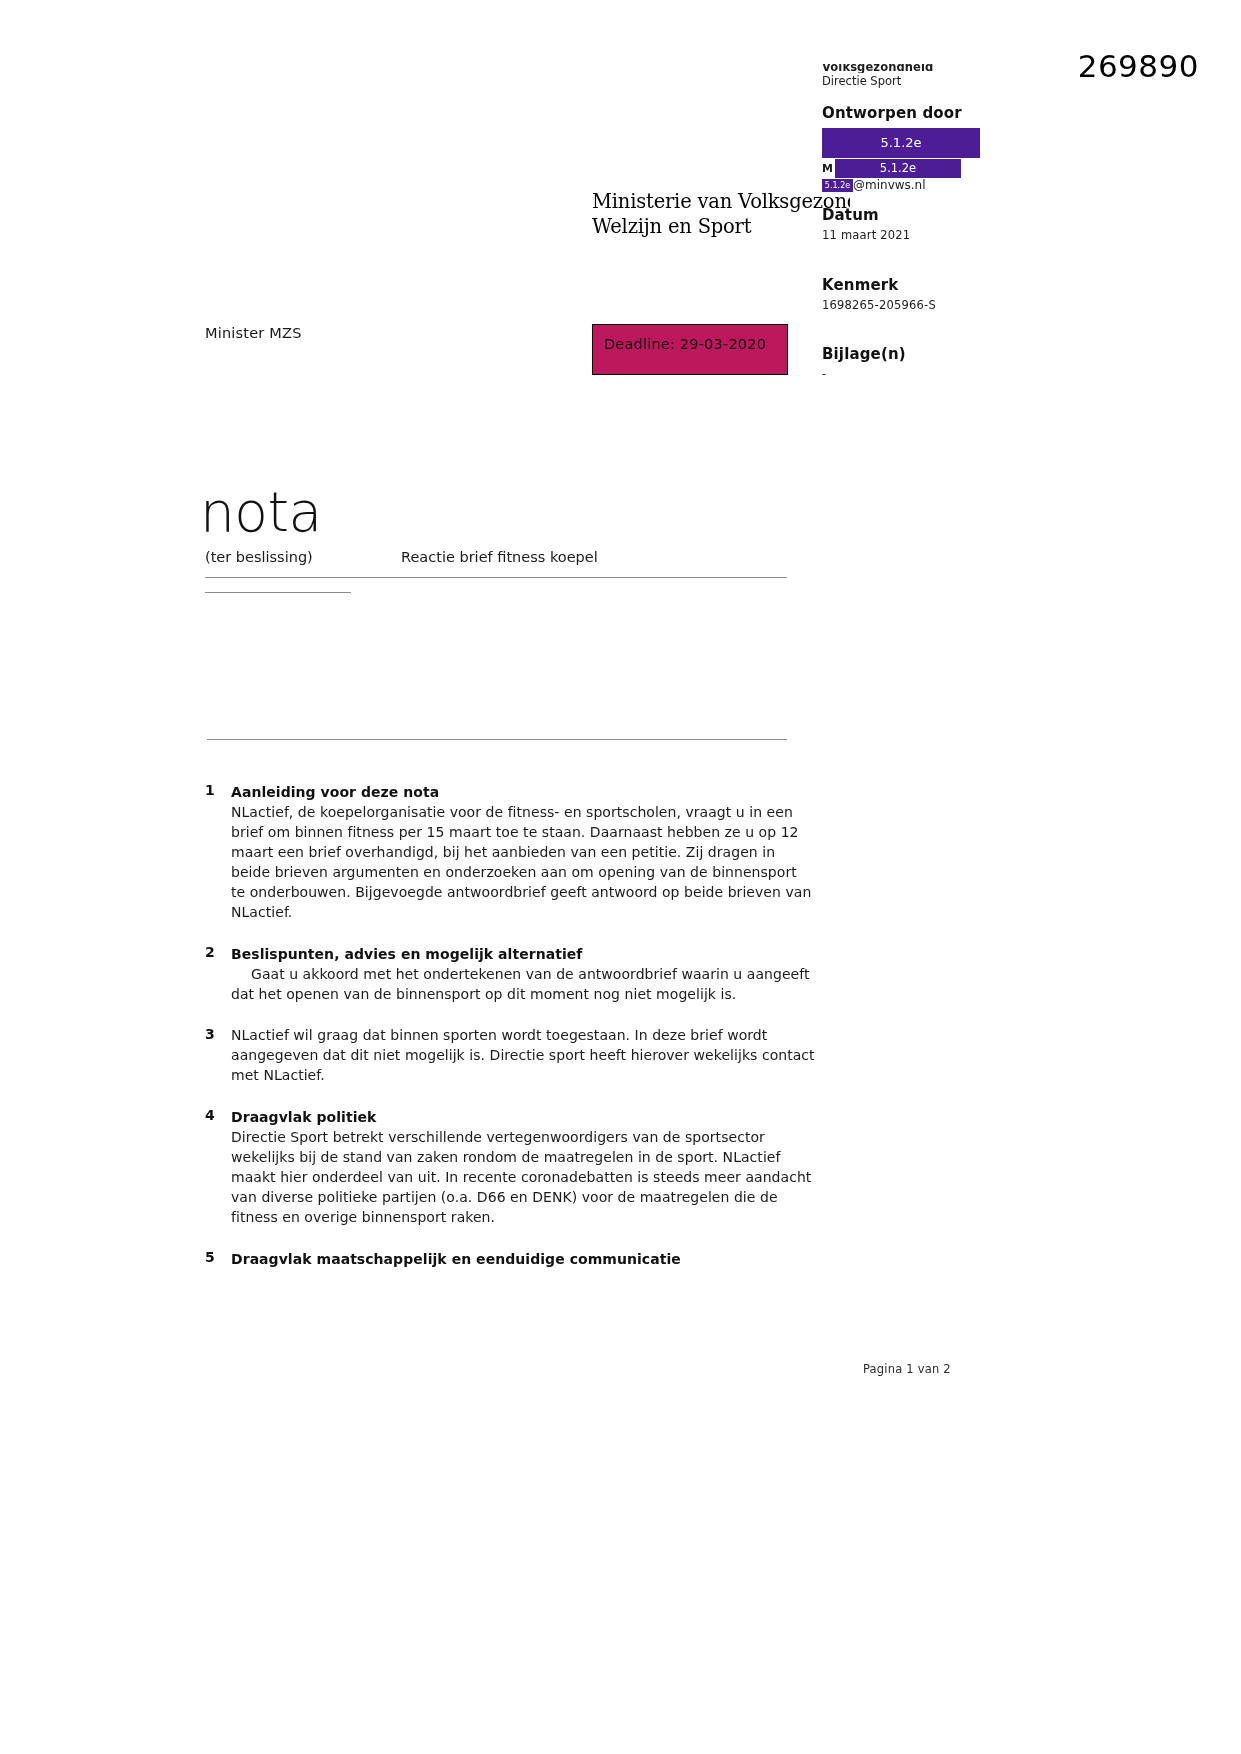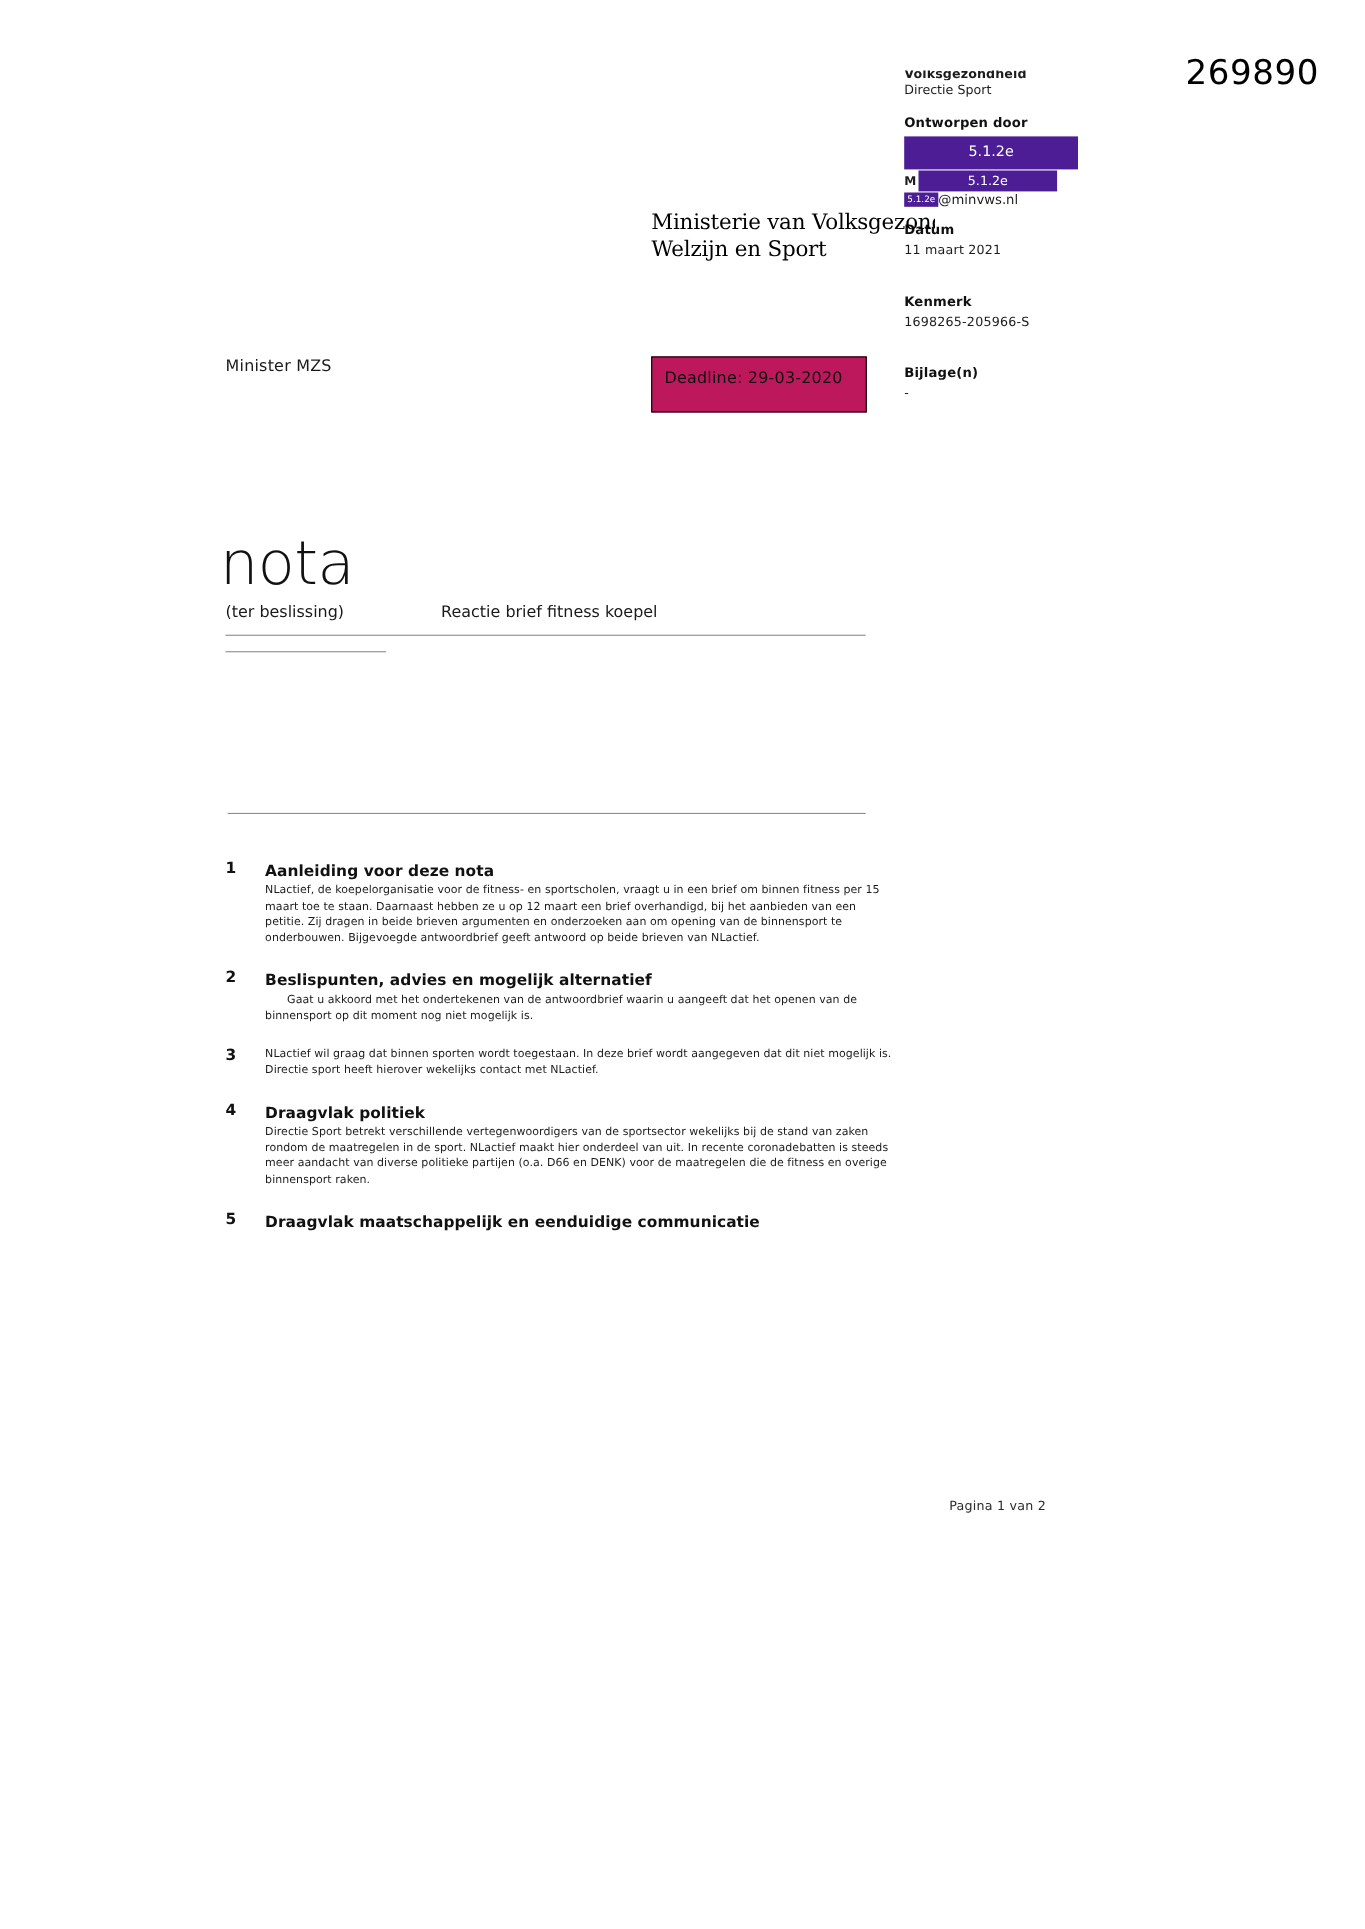--- a/index.html
+++ b/index.html
@@ -46,21 +46,21 @@
     position: relative;
     font-size: 11.5px;
     font-weight: 700;
     color: #1c1c1c;
     letter-spacing: 0.1px;
   }
   .meta-clip-line span { position: relative; top: -5px; display: block; }
   .meta-plain { font-size: 11.5px; color: #1c1c1c; }
   .meta-label {
     font-weight: 700;
-    font-size: 12px;
+    font-size: 15px;
     margin-top: 13px;
     color: #111;
     letter-spacing: 0.15px;
   }
   .meta-value {
     font-size: 11.5px;
     color: #1c1c1c;
     letter-spacing: 0.2px;
   }
 
@@ -222,31 +222,31 @@
   .section-num {
     position: absolute;
     left: 0;
     top: 0;
     width: 36px;
     font-size: 14px;
     font-weight: 700;
     color: #111;
   }
   .section-body {
-    margin-left: 36px;
+    margin-left: 26px;
   }
   .section-head {
     font-size: 14px;
     font-weight: 700;
     color: #111;
     letter-spacing: 0.05px;
     line-height: 1.45;
   }
   .section-para {
-    font-size: 10px;
+    font-size: 14px;
     color: #1b1b1b;
     line-height: 1.425;
     letter-spacing: 0.05px;
     margin-top: 1px;
     white-space: pre-line;
   }
   .section-para.indented {
     text-indent: 20px;
   }
 

